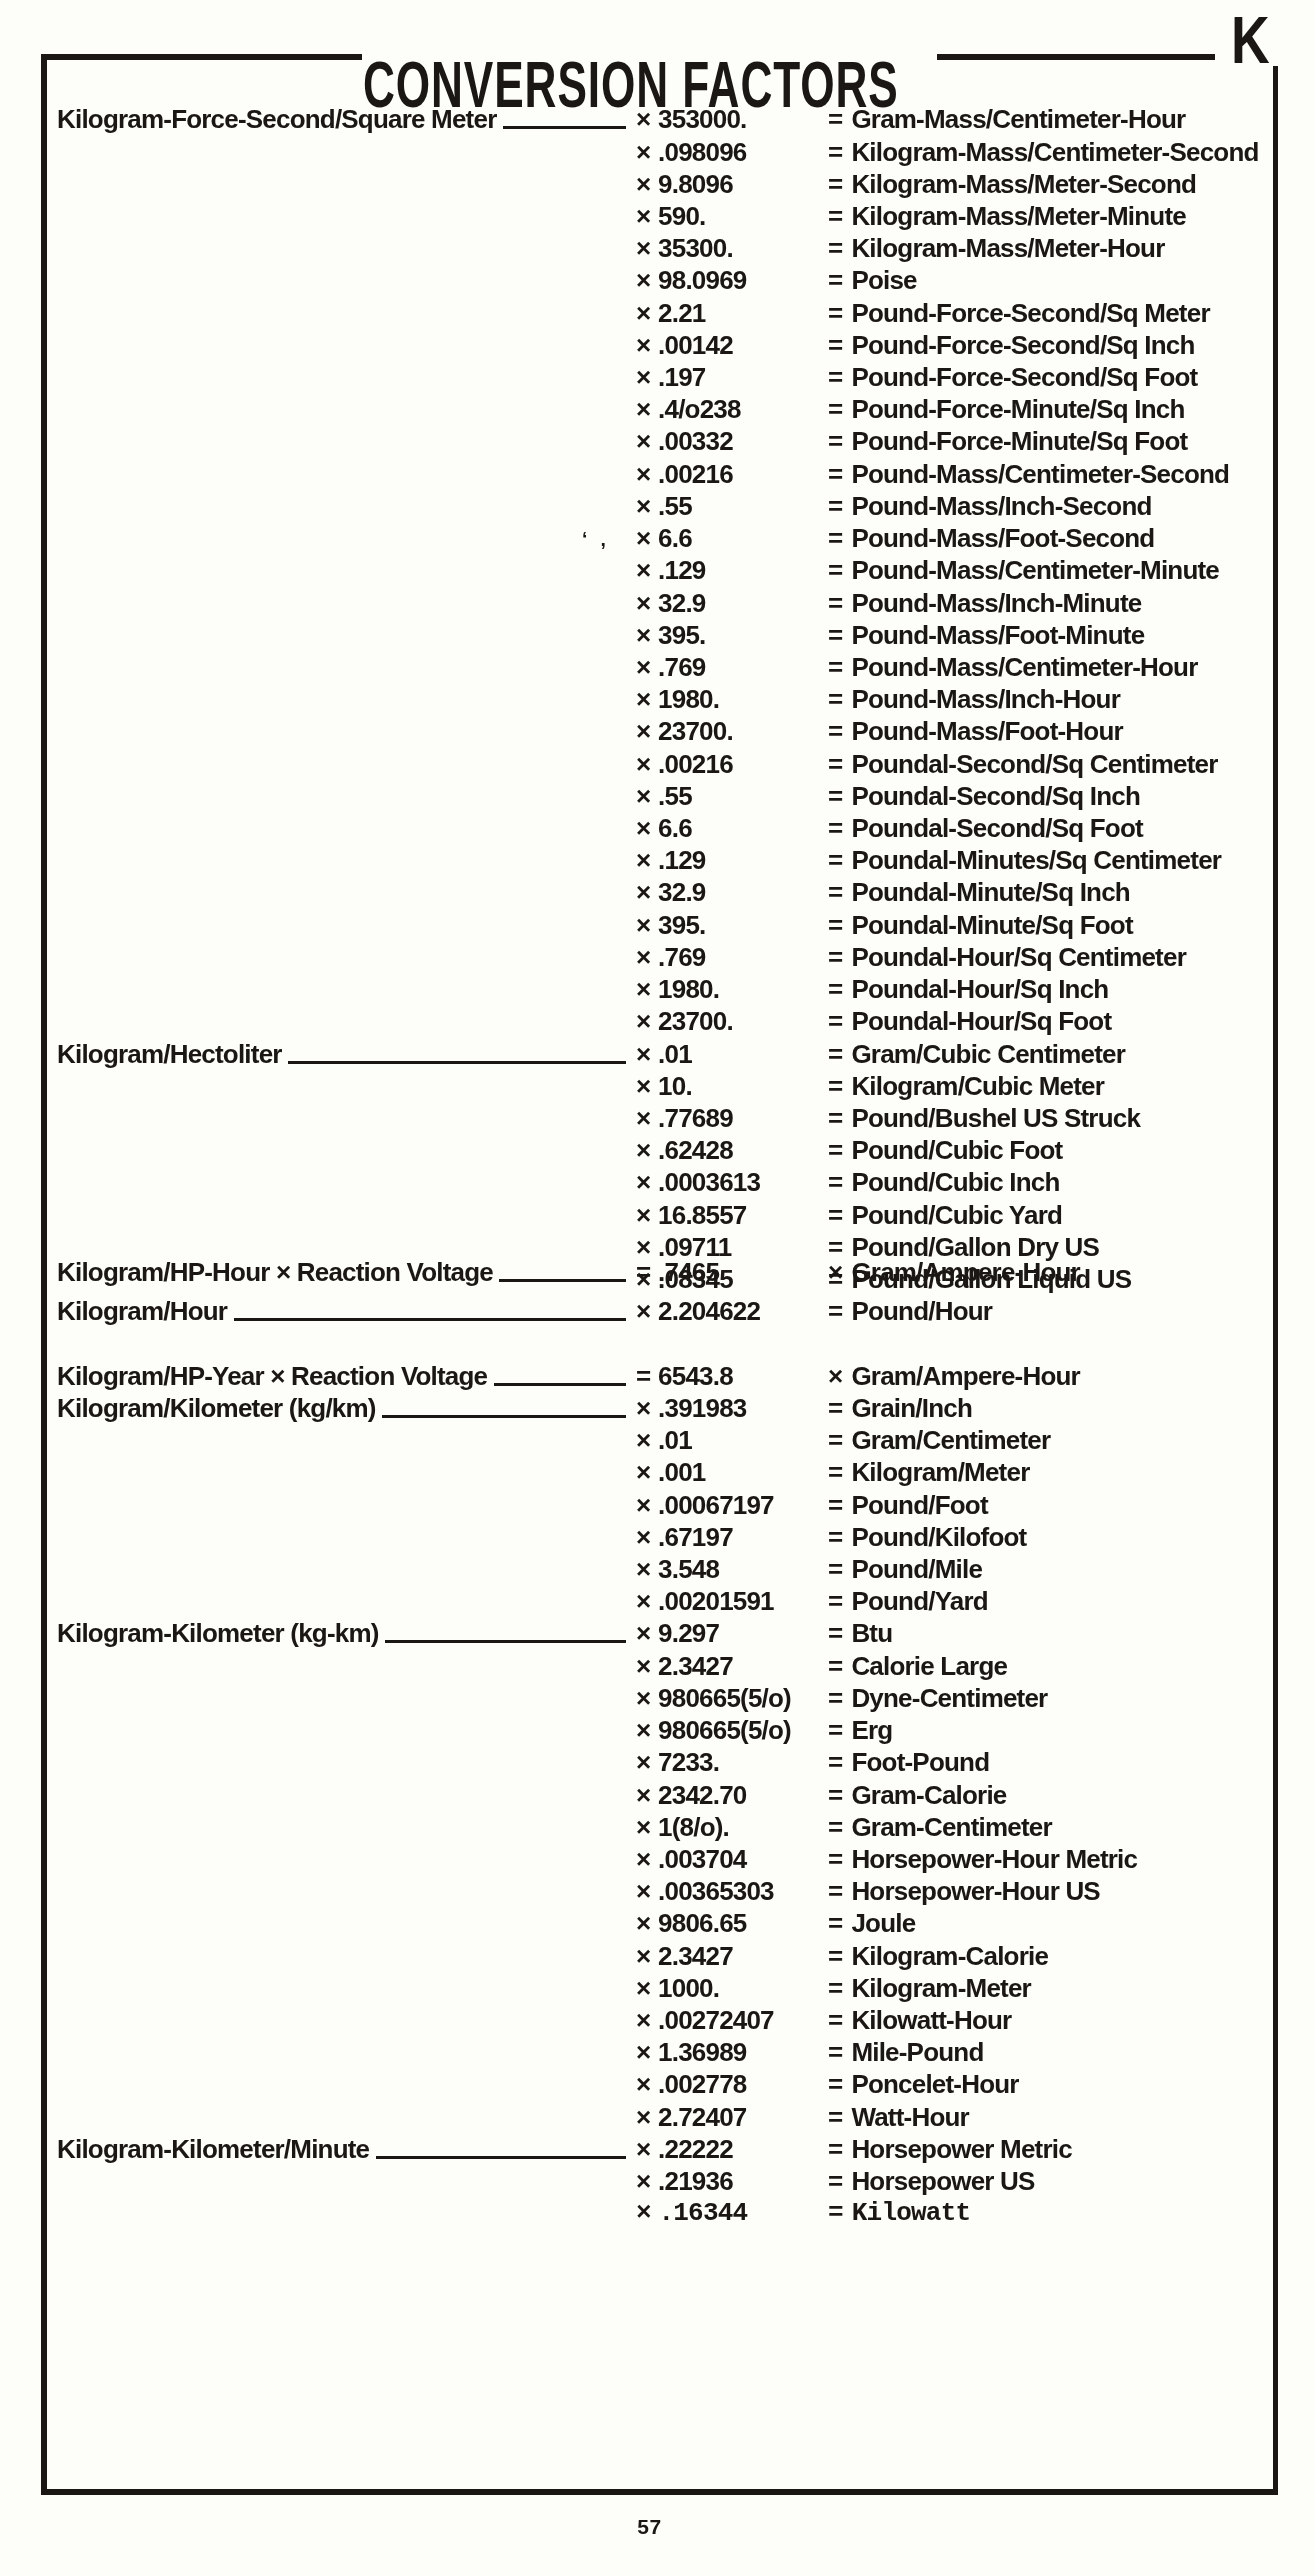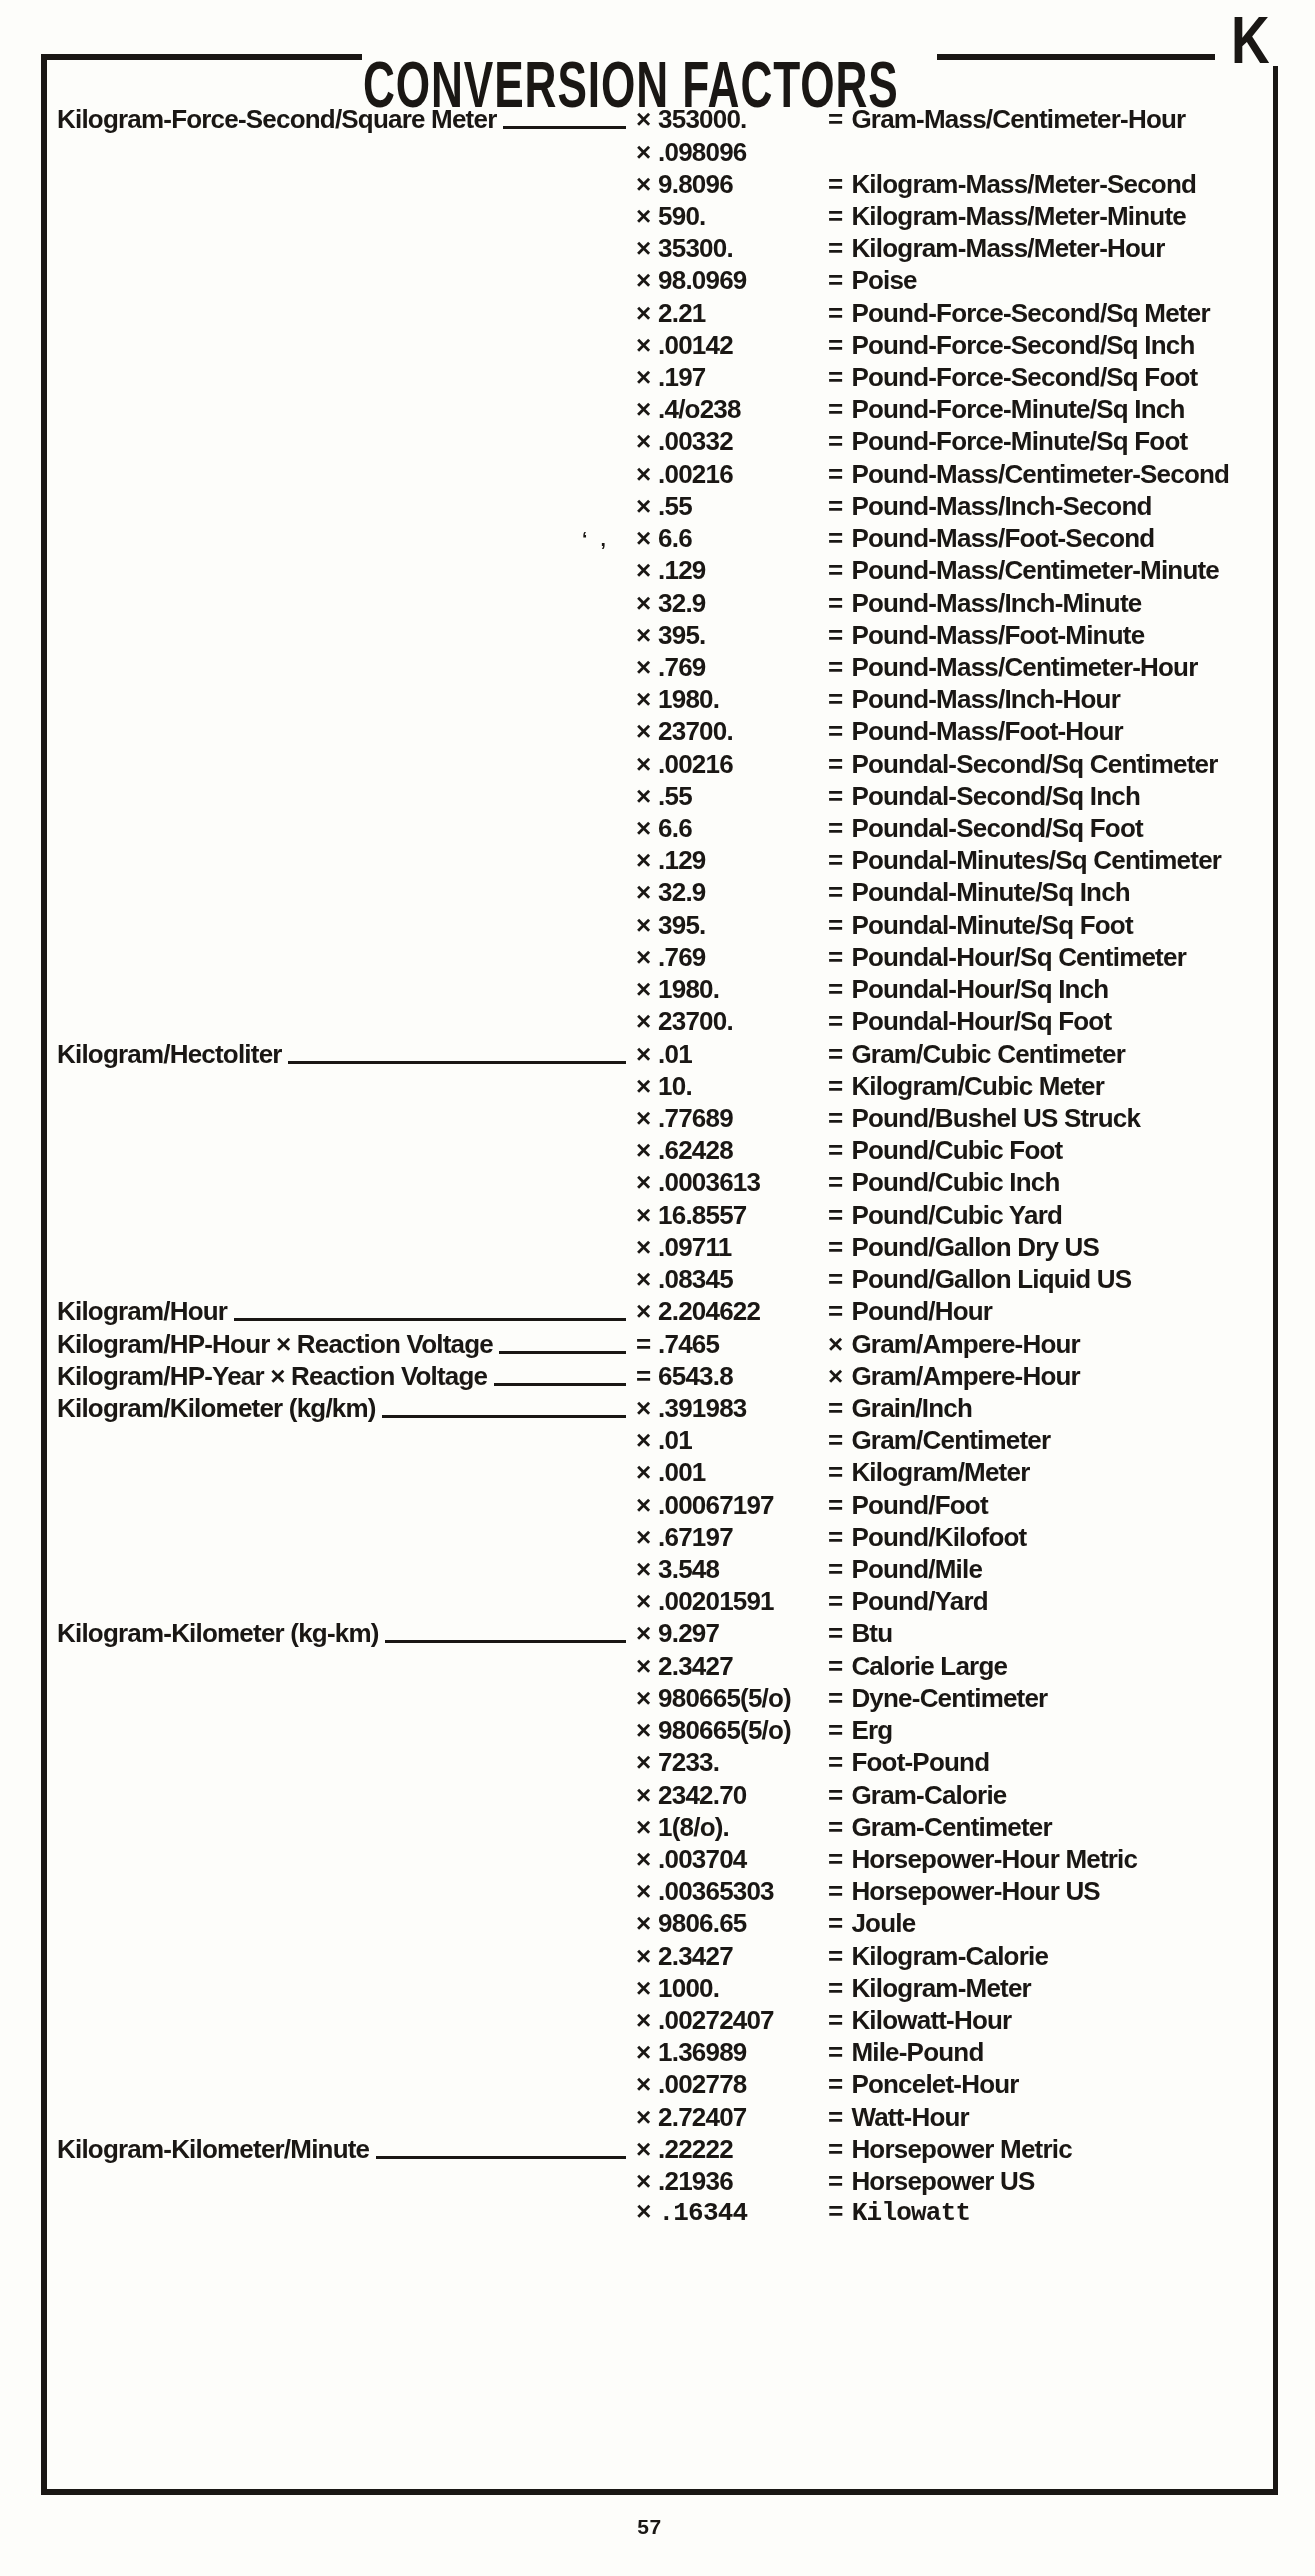--- a/index.html
+++ b/index.html
@@ -75,20 +75,23 @@
       </div>
       <div class="rcol">
         <span class="eq">=</span><span class="runit">Gram-Mass/Centimeter-Hour</span>
       </div>
     </div>
       <div class="row" style="top: 136px;">
 
       <div class="vcol">
         <span class="op">×</span><span class="val">.098096</span>
       </div>
+      <div class="rcol">
+        <span class="eq">=</span><span class="runit">Kilogram-Mass/Centimeter-Second</span>
+      </div>
     </div>
       <div class="row" style="top: 168px;">
 
       <div class="vcol">
         <span class="op">×</span><span class="val">9.8096</span>
       </div>
       <div class="rcol">
         <span class="eq">=</span><span class="runit">Kilogram-Mass/Meter-Second</span>
       </div>
     </div>
@@ -406,21 +409,21 @@
         <span class="llabel">Kilogram/Hour</span>
         <span class="fill"></span>
       </div>
       <div class="vcol">
         <span class="op">×</span><span class="val">2.204622</span>
       </div>
       <div class="rcol">
         <span class="eq">=</span><span class="runit">Pound/Hour</span>
       </div>
     </div>
-      <div class="row" style="top: 1328px;">
+      <div class="row" style="top: 1256px;">
       <div class="lcol">
         <span class="llabel">Kilogram/HP-Hour × Reaction Voltage</span>
         <span class="fill"></span>
       </div>
       <div class="vcol">
         <span class="op">=</span><span class="val">.7465</span>
       </div>
       <div class="rcol">
         <span class="eq">×</span><span class="runit">Gram/Ampere-Hour</span>
       </div>

